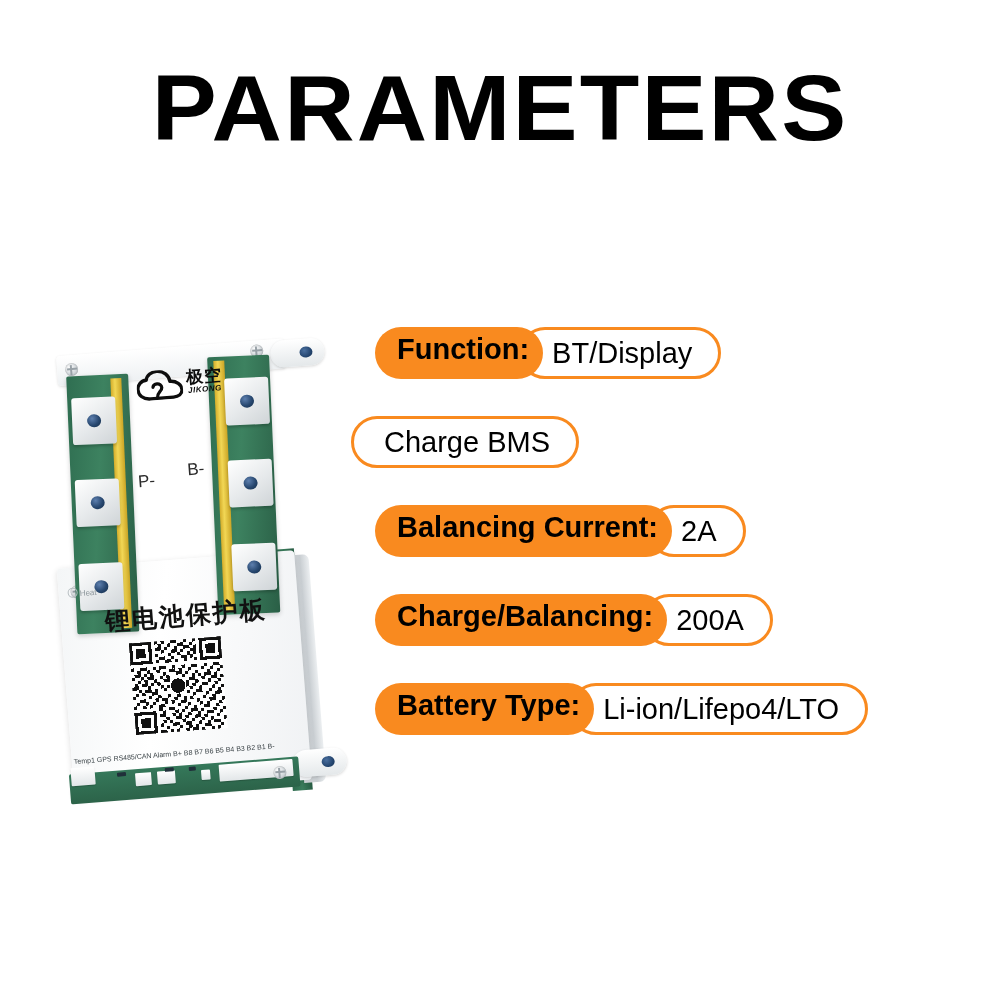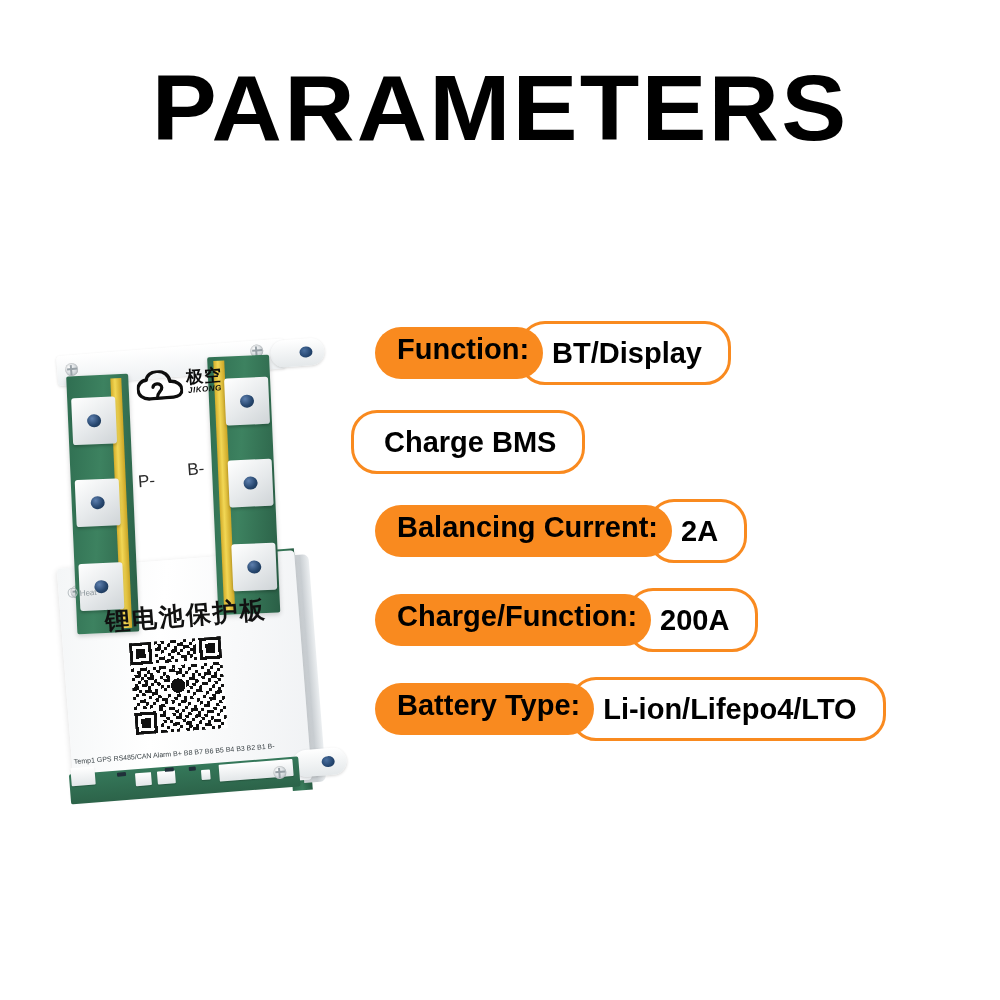--- a/index.html
+++ b/index.html
@@ -60,31 +60,31 @@
     background: #F98A1F;
     border-radius: 26px;
     font-size: 29px;
     font-weight: bold;
     color: #000000;
     white-space: nowrap;
   }
   .spec-value {
     position: relative;
     z-index: 1;
-    height: 64px;
+    height: 52px;
     display: flex;
     align-items: center;
     box-sizing: border-box;
     margin-left: -24px;
     padding: 0 26px 0 30px;
     background: #ffffff;
     border: 3px solid #F98A1F;
     border-radius: 26px;
     font-size: 29px;
-    font-weight: bold;
+    font-weight: normal;
     color: #000000;
     white-space: nowrap;
   }
 
   
   #product-photo {
     position: absolute;
     left: 20px;
     top: 320px;
     width: 350px;
@@ -671,21 +671,21 @@
       <div class="spec-value">BT/Display</div>
     </div>
     <div class="spec-row">
       <div class="spec-value">Charge BMS</div>
     </div>
     <div class="spec-row">
       <div class="spec-label">Balancing Current:</div>
       <div class="spec-value">2A</div>
     </div>
     <div class="spec-row">
-      <div class="spec-label">Charge/Function:</div>
+      <div class="spec-label">Charge/Balancing:</div>
       <div class="spec-value">200A</div>
     </div>
     <div class="spec-row">
       <div class="spec-label">Battery Type:</div>
       <div class="spec-value">Li-ion/Lifepo4/LTO</div>
     </div>
   </div>
 
 </div>
 

